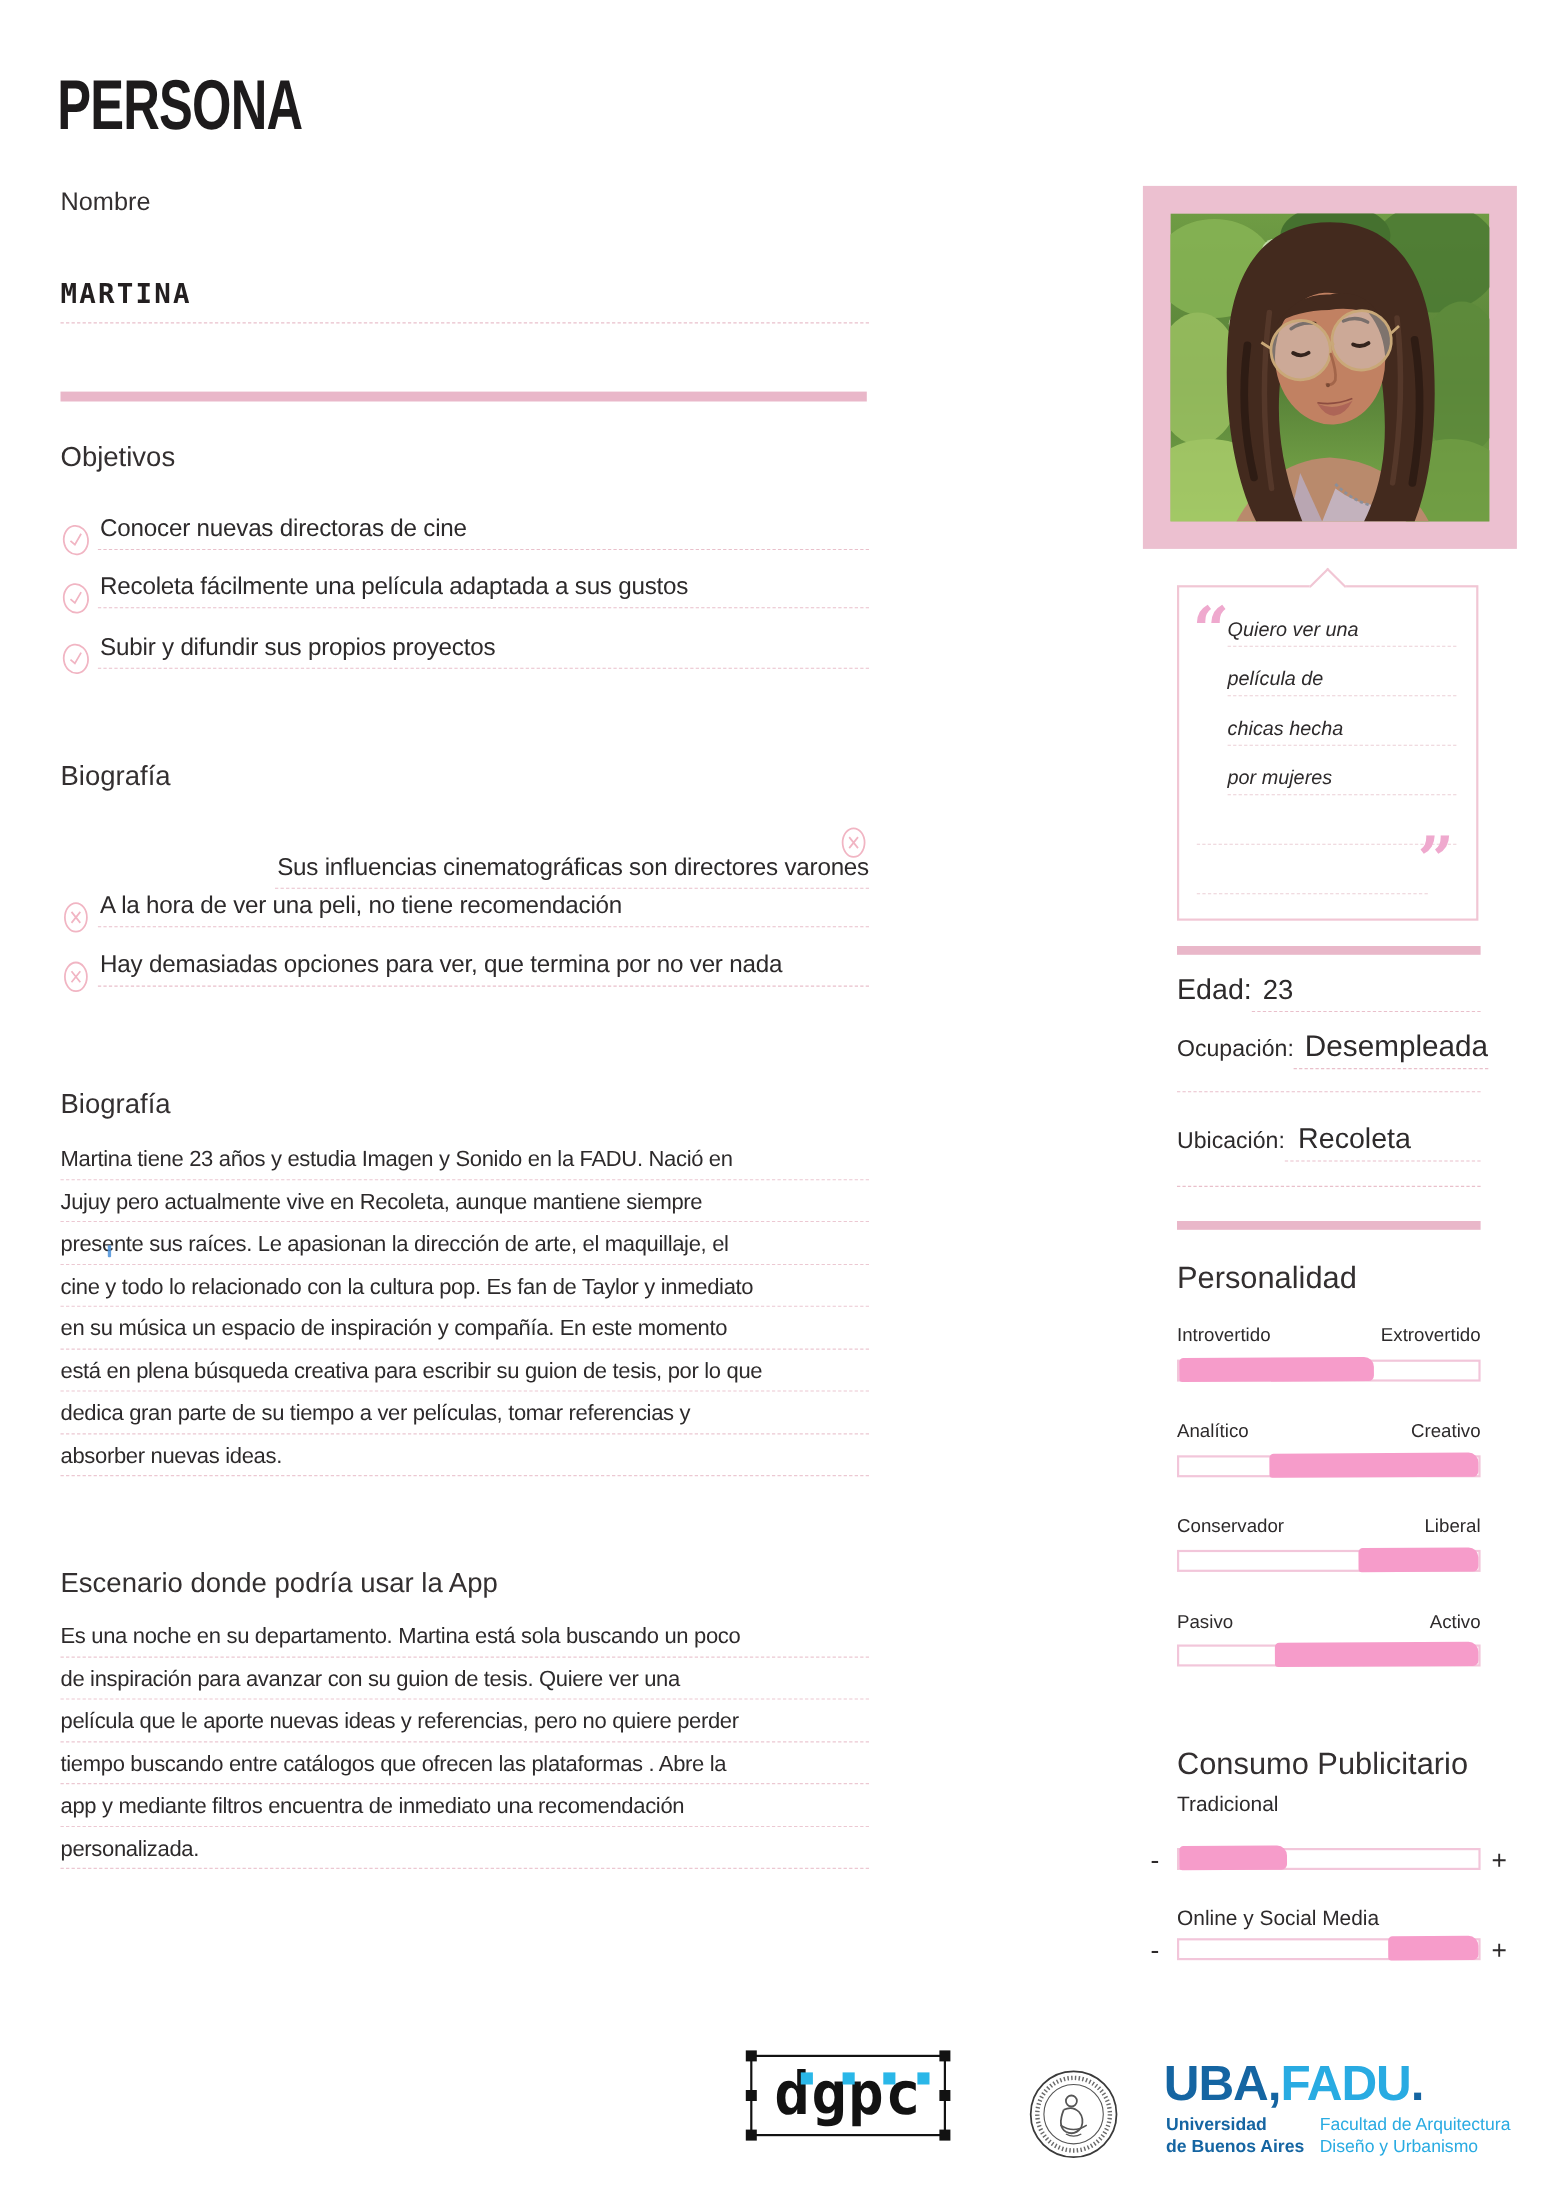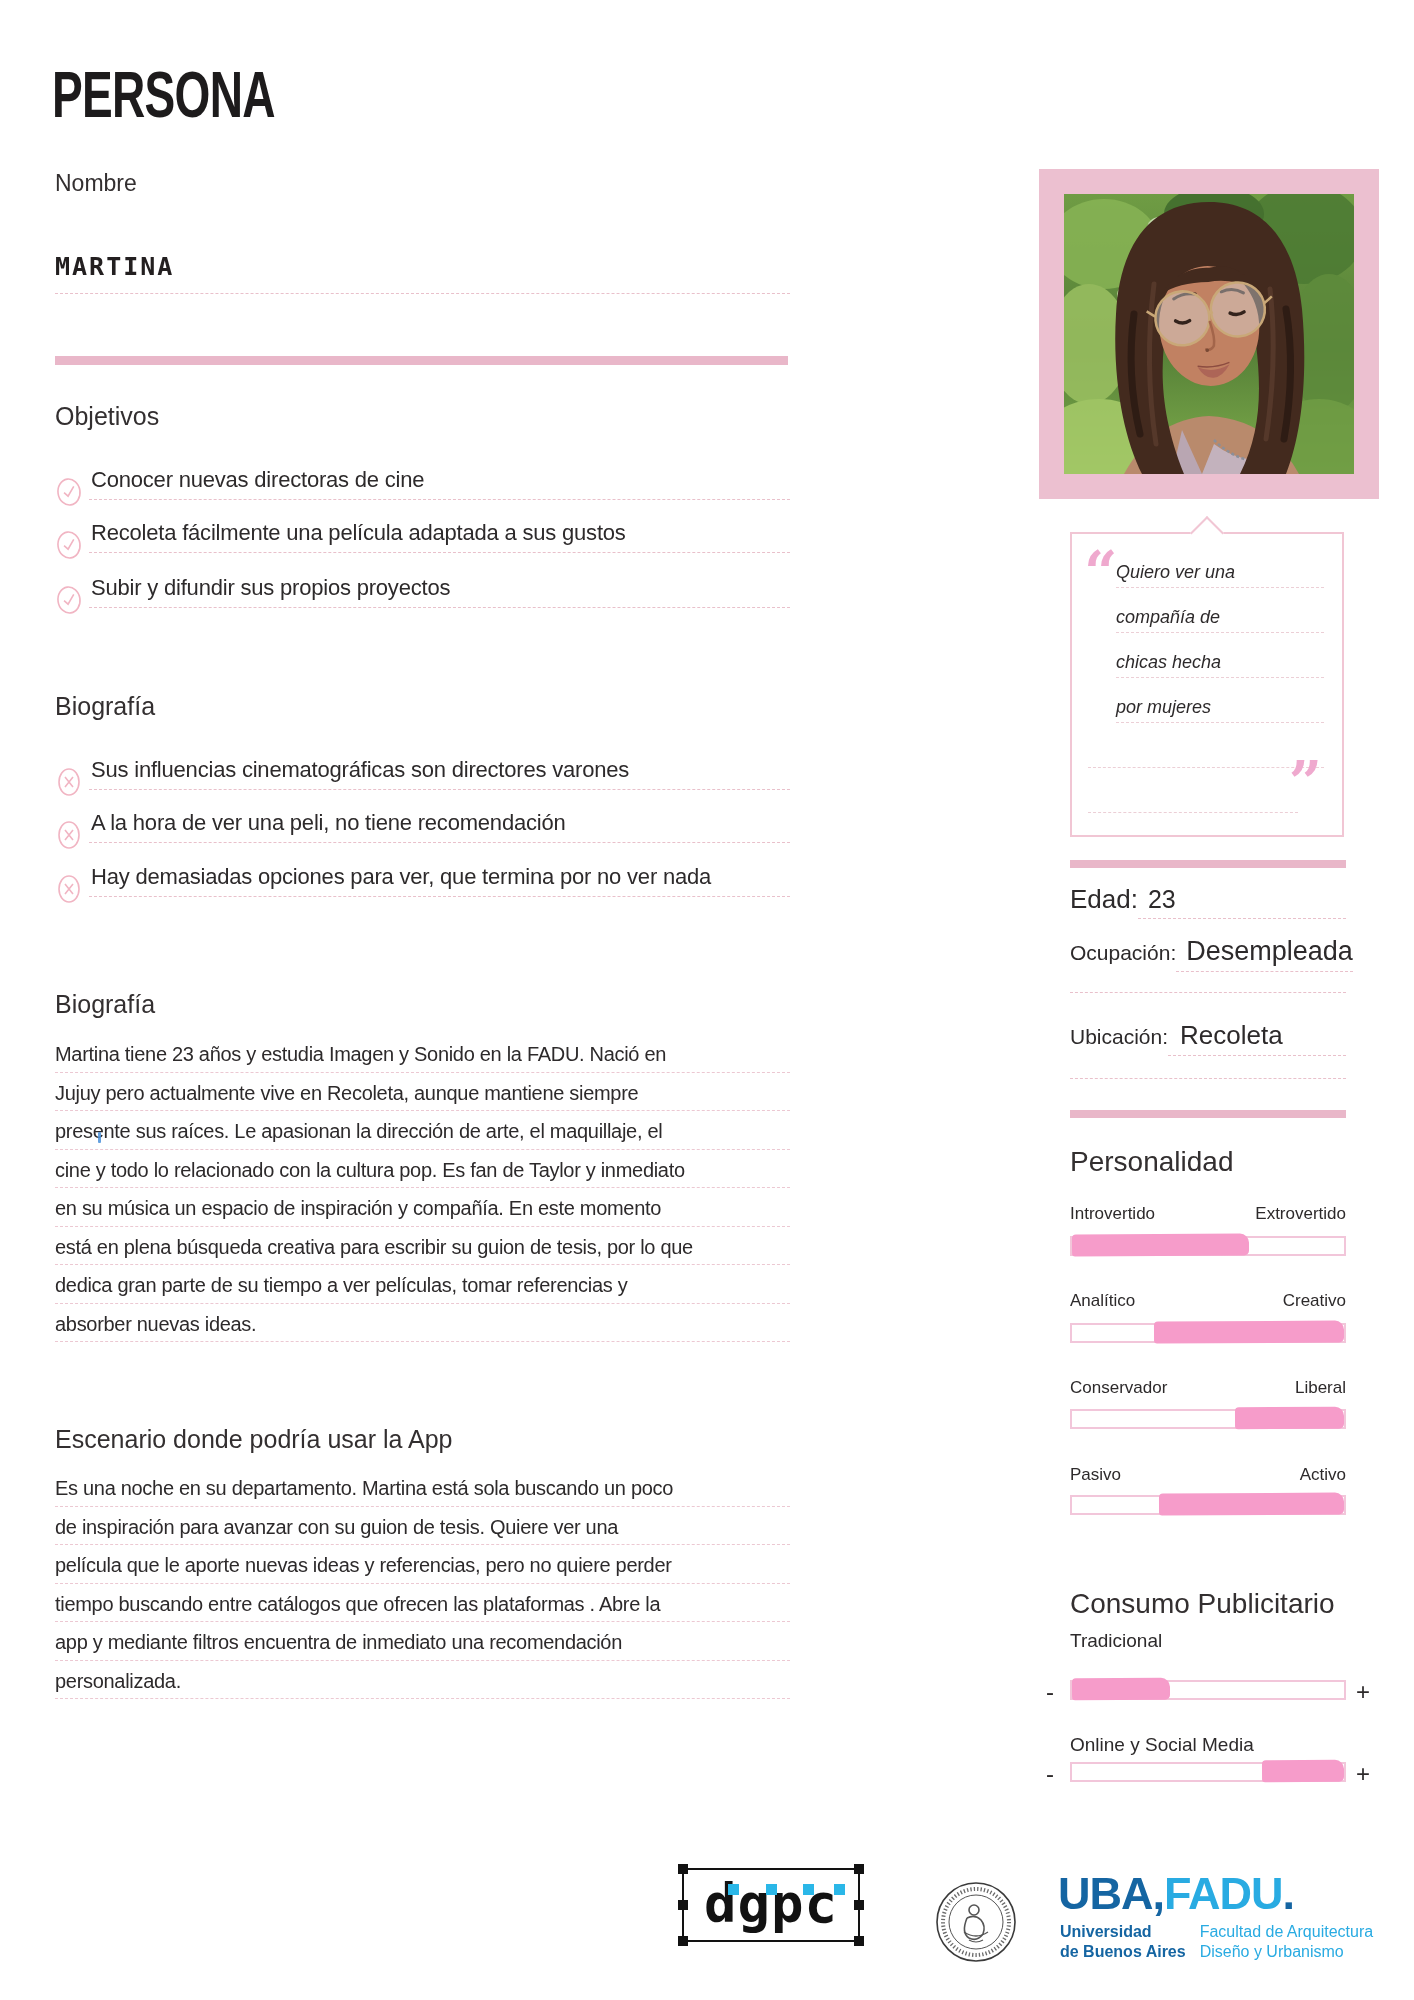--- a/index.html
+++ b/index.html
@@ -20,21 +20,21 @@
   .oh1{left:55px;top:402px;}
   .oh2{left:55px;top:692px;}
   .oh3{left:55px;top:990px;}
   .oh4{left:55px;top:1425px;}
 
   .lrow{left:55px;width:735px;height:52px;display:flex;align-items:flex-end;}
   .lrow .ic{flex:0 0 34px;transform:translateY(12px);}
   .lrow .txt{flex:1;font-size:22px;letter-spacing:-.2px;padding:0 0 6px 2px;
              border-bottom:1.5px dashed #e9c0cb;white-space:nowrap;overflow:visible;}
   .ob1a{top:448px;align-items:flex-end;} .ob1b{top:501px;} .ob1c{top:556px;}
-  .ob2a{top:738px;} .ob2b{top:791px;} .ob2c{top:845px;}
+  .ob2a{top:738px;flex-direction:column;} .ob2b{top:791px;} .ob2c{top:845px;}
 
   .ruled{left:55px;width:735px;}
   .rl{height:38.5px;box-sizing:border-box;border-bottom:1.5px dashed #ecc8d2;
       font-size:20px;letter-spacing:-.3px;padding-top:9px;white-space:nowrap;color:#2d2a2b;}
   .bio{top:1034px;} .scen{top:1468px;}
   .cursor-art{left:98px;top:1132px;width:3px;height:11px;background:#4a90d9;border-radius:1px;opacity:.85;}
 
   
   .photo-frame{left:1039px;top:169px;width:340px;height:330px;background:#ecc0d0;}
   .photo-frame svg{position:absolute;left:25px;top:25px;}
@@ -265,21 +265,21 @@
         <path d="M130 171 q16 4 32 -1" stroke="#8c4c40" stroke-width="1.5" fill="none"></path>
       </g>
     </svg>
   </div>
 
   <div class="abs quote-box">
     <div class="pointer"></div>
     <span class="qmark qopen">“</span>
     <div class="qrows">
       <div class="qrow">Quiero ver una</div>
-      <div class="qrow">compañía de</div>
+      <div class="qrow">película de</div>
       <div class="qrow">chicas hecha</div>
       <div class="qrow">por mujeres</div>
       <div class="qrow empty"></div>
       <div class="qrow last"></div>
     </div>
     <span class="qmark qclose">”</span>
   </div>
 
   <div class="abs divider d2"></div>
   <div class="abs drow edad">

